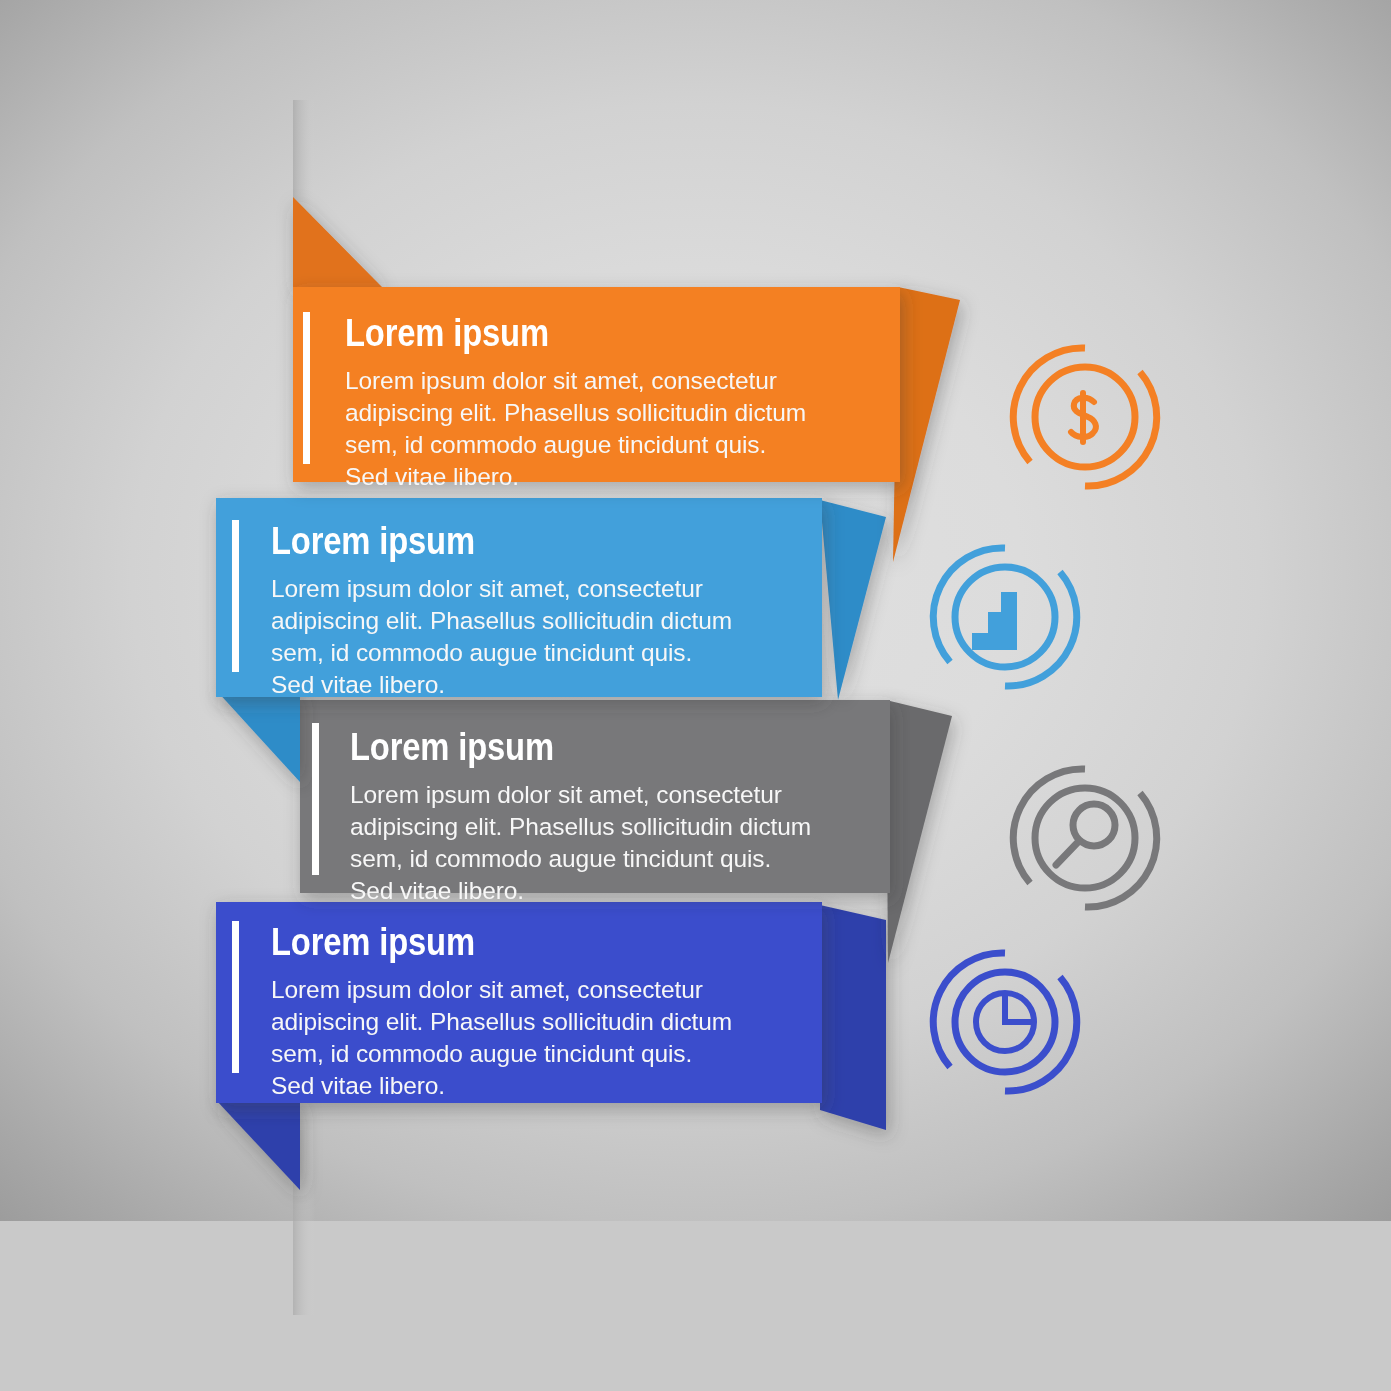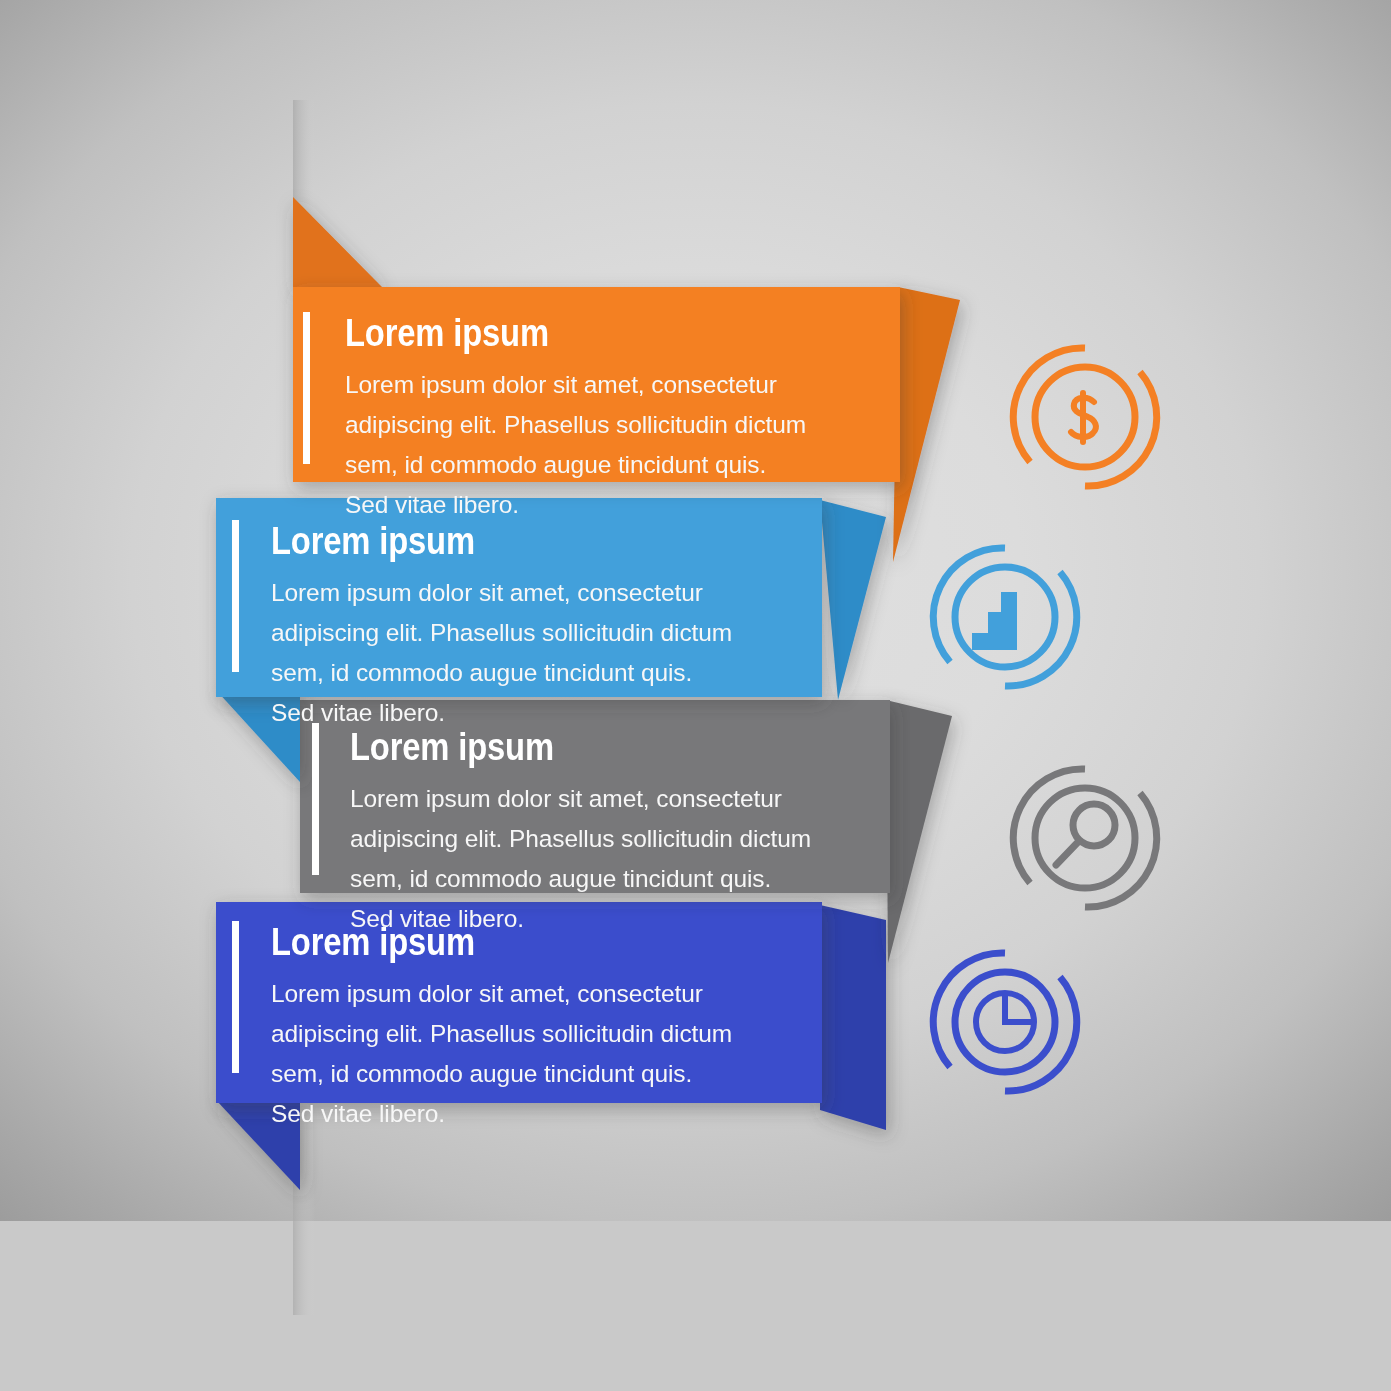--- a/index.html
+++ b/index.html
@@ -30,21 +30,21 @@
     letter-spacing:-0.2px;
     line-height:1;
     white-space:nowrap;
     transform:scaleX(0.84);
     transform-origin:left center;
     color:#ffffff;
   }
   .body-copy{
     position:absolute;
     font-size:24.5px;
-    line-height:40px;
+    line-height:32px;
     color:#f7f7f7;
     white-space:pre-line;
     letter-spacing:-0.1px;
   }
 </style>
 </head>
 <body>
 
 <div id="stage">
 

